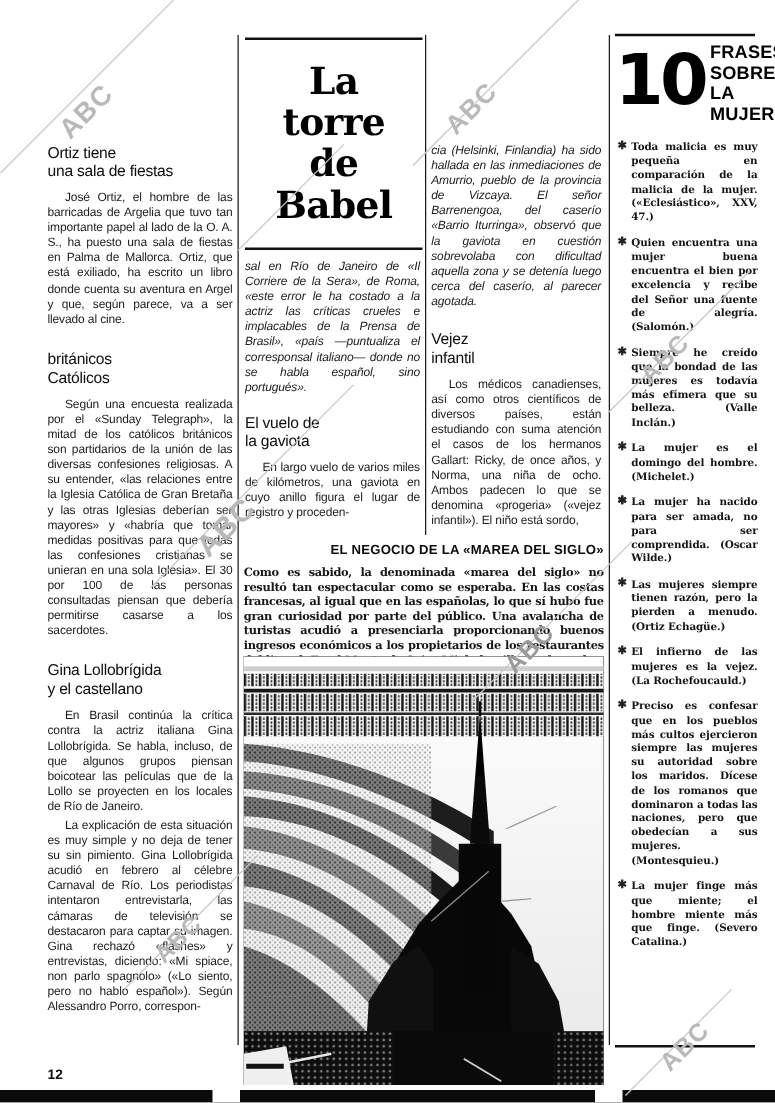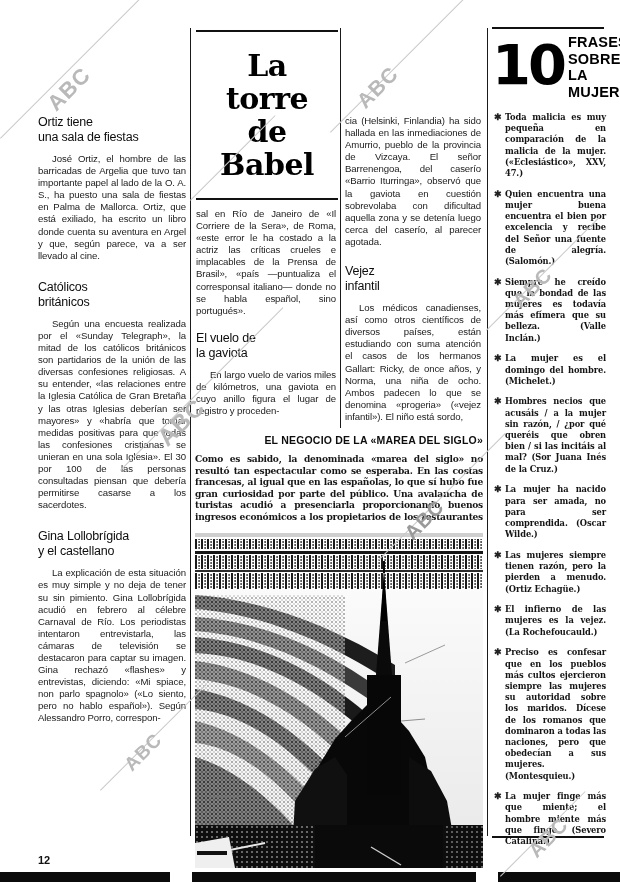--- a/index.html
+++ b/index.html
@@ -74,21 +74,21 @@
     font-size: 9.6px;
     line-height: 12.1px;
     text-align: justify;
     color: #1b1b1b;
     margin: 0 0 14px 0;
     letter-spacing: -0.1px;
     -webkit-hyphens: auto;
     hyphens: auto;
   }
   .body-txt.indent { text-indent: 14px; }
-  .body-txt.cont { text-indent: 0; }
+  .body-txt.cont { text-indent: 0; font-style: italic; }
 
   
   .babel-box {
     position: absolute;
     left: 196px;
     top: 30px;
     width: 142px;
     height: 170px;
     box-sizing: border-box;
     border-top: 2px solid #111;
@@ -256,29 +256,30 @@
 
   <div class="col col-1" style="top:115px;">
 
     <h2 class="brief-head">
       <span>Ortiz tiene</span>
       <span>una sala de fiestas</span>
     </h2>
     <p class="body-txt indent">José Ortiz, el hombre de las barricadas de Argelia que tuvo tan importante papel al lado de la O. A. S., ha puesto una sala de fiestas en Palma de Mallorca. Ortiz, que está exiliado, ha escrito un libro donde cuenta su aventura en Argel y que, según parece, va a ser llevado al cine.</p>
 
     <h2 class="brief-head" style="margin-top:18px;">
+      <span>británicos</span>
       <span>Católicos</span>
-      <span>británicos</span>
     </h2>
     <p class="body-txt indent">Según una encuesta realizada por el «Sunday Telegraph», la mitad de los católicos británicos son partidarios de la unión de las diversas confesiones religiosas. A su entender, «las relaciones entre la Iglesia Católica de Gran Bretaña y las otras Iglesias deberían ser mayores» y «habría que tomar medidas positivas para que todas las confesiones cristianas se unieran en una sola Iglesia». El 30 por 100 de las personas consultadas piensan que debería permitirse casarse a los sacerdotes.</p>
 
     <h2 class="brief-head" style="margin-top:18px;">
       <span>Gina Lollobrígida</span>
       <span>y el castellano</span>
     </h2>
+    <p class="body-txt indent" style="margin-bottom:3px;">En Brasil continúa la crítica contra la actriz italiana Gina Lollobrígida. Se habla, incluso, de que algunos grupos piensan boicotear las películas que de la Lollo se proyecten en los locales de Río de Janeiro.</p>
     <p class="body-txt indent">La explicación de esta situación es muy simple y no deja de tener su sin pimiento. Gina Lollobrígida acudió en febrero al célebre Carnaval de Río. Los periodistas intentaron entrevistarla, las cámaras de televisión se destacaron para captar su imagen. Gina rechazó «flashes» y entrevistas, diciendo: «Mi spiace, non parlo spagnolo» («Lo siento, pero no hablo español»). Según Alessandro Porro, correspon-</p>
   </div>
 
   <div class="babel-box">
     <div class="babel-title">
       <span>La</span>
       <span>torre</span>
       <span>de</span>
       <span>Babel</span>
     </div>
@@ -389,21 +390,21 @@
       <span>SOBRE</span>
       <span>LA MUJER</span>
     </div>
   </div>
 
   <div class="quotes">
     <div class="quote"><span class="star">✱</span><span>Toda malicia es muy pequeña en comparación de la malicia de la mujer. («Eclesiástico», XXV, 47.)</span></div>
     <div class="quote"><span class="star">✱</span><span>Quien encuentra una mujer buena encuentra el bien por excelencia y recibe del Señor una fuente de alegría. (Salomón.)</span></div>
     <div class="quote"><span class="star">✱</span><span>Siempre he creído que la bondad de las mujeres es todavía más efímera que su belleza. (Valle Inclán.)</span></div>
     <div class="quote"><span class="star">✱</span><span>La mujer es el domingo del hombre. (Michelet.)</span></div>
-    <div class="quote"><span class="star">✱</span><span>Hombres necios que acusáis / a la mujer sin razón, / ¿por qué queréis que obren bien / si las incitáis al mal? (Sor Juana Inés de la Cruz.)</span></div>
+    <div class="quote"><span class="star">✱</span></div>
     <div class="quote"><span class="star">✱</span><span>La mujer ha nacido para ser amada, no para ser comprendida. (Oscar Wilde.)</span></div>
     <div class="quote"><span class="star">✱</span><span>Las mujeres siempre tienen razón, pero la pierden a menudo. (Ortiz Echagüe.)</span></div>
     <div class="quote"><span class="star">✱</span><span>El infierno de las mujeres es la vejez. (La Rochefoucauld.)</span></div>
     <div class="quote"><span class="star">✱</span><span>Preciso es confesar que en los pueblos más cultos ejercieron siempre las mujeres su autoridad sobre los maridos. Dícese de los romanos que dominaron a todas las naciones, pero que obedecían a sus mujeres. (Montesquieu.)</span></div>
     <div class="quote"><span class="star">✱</span><span>La mujer finge más que miente; el hombre miente más que finge. (Severo Catalina.)</span></div>
   </div>
 
   <div class="side-rule-bottom"></div>
 
   <div class="pagenum">12</div>

